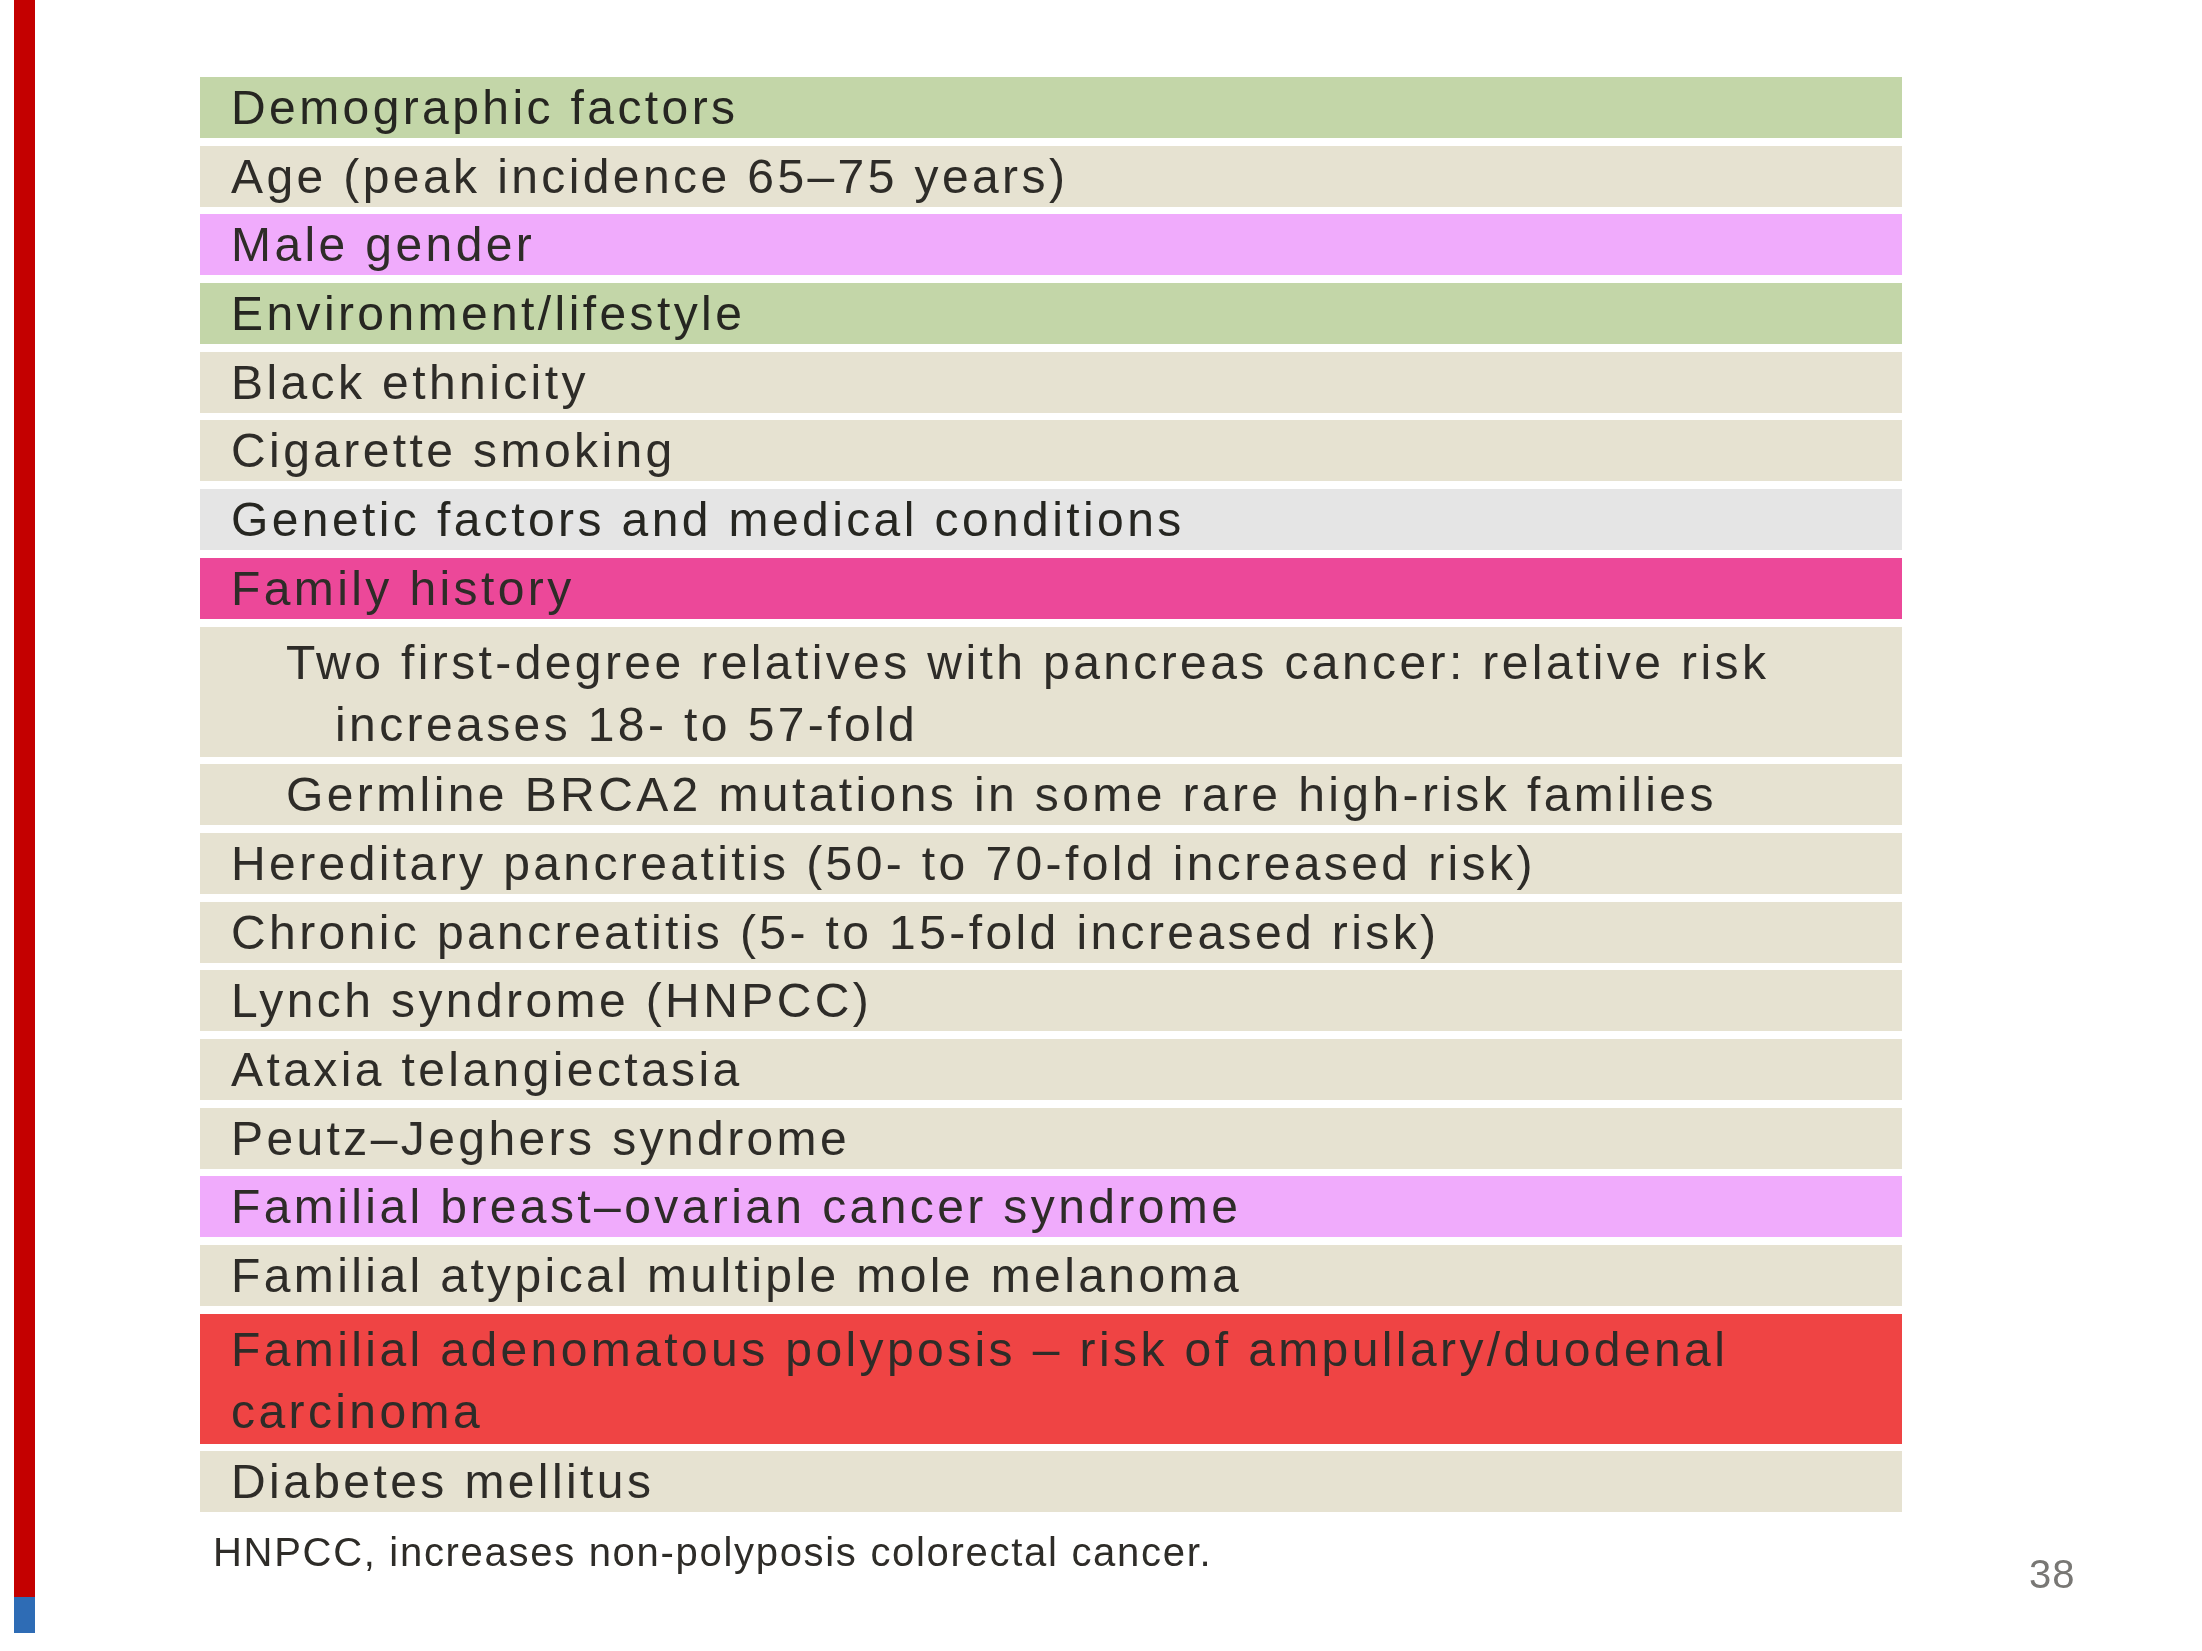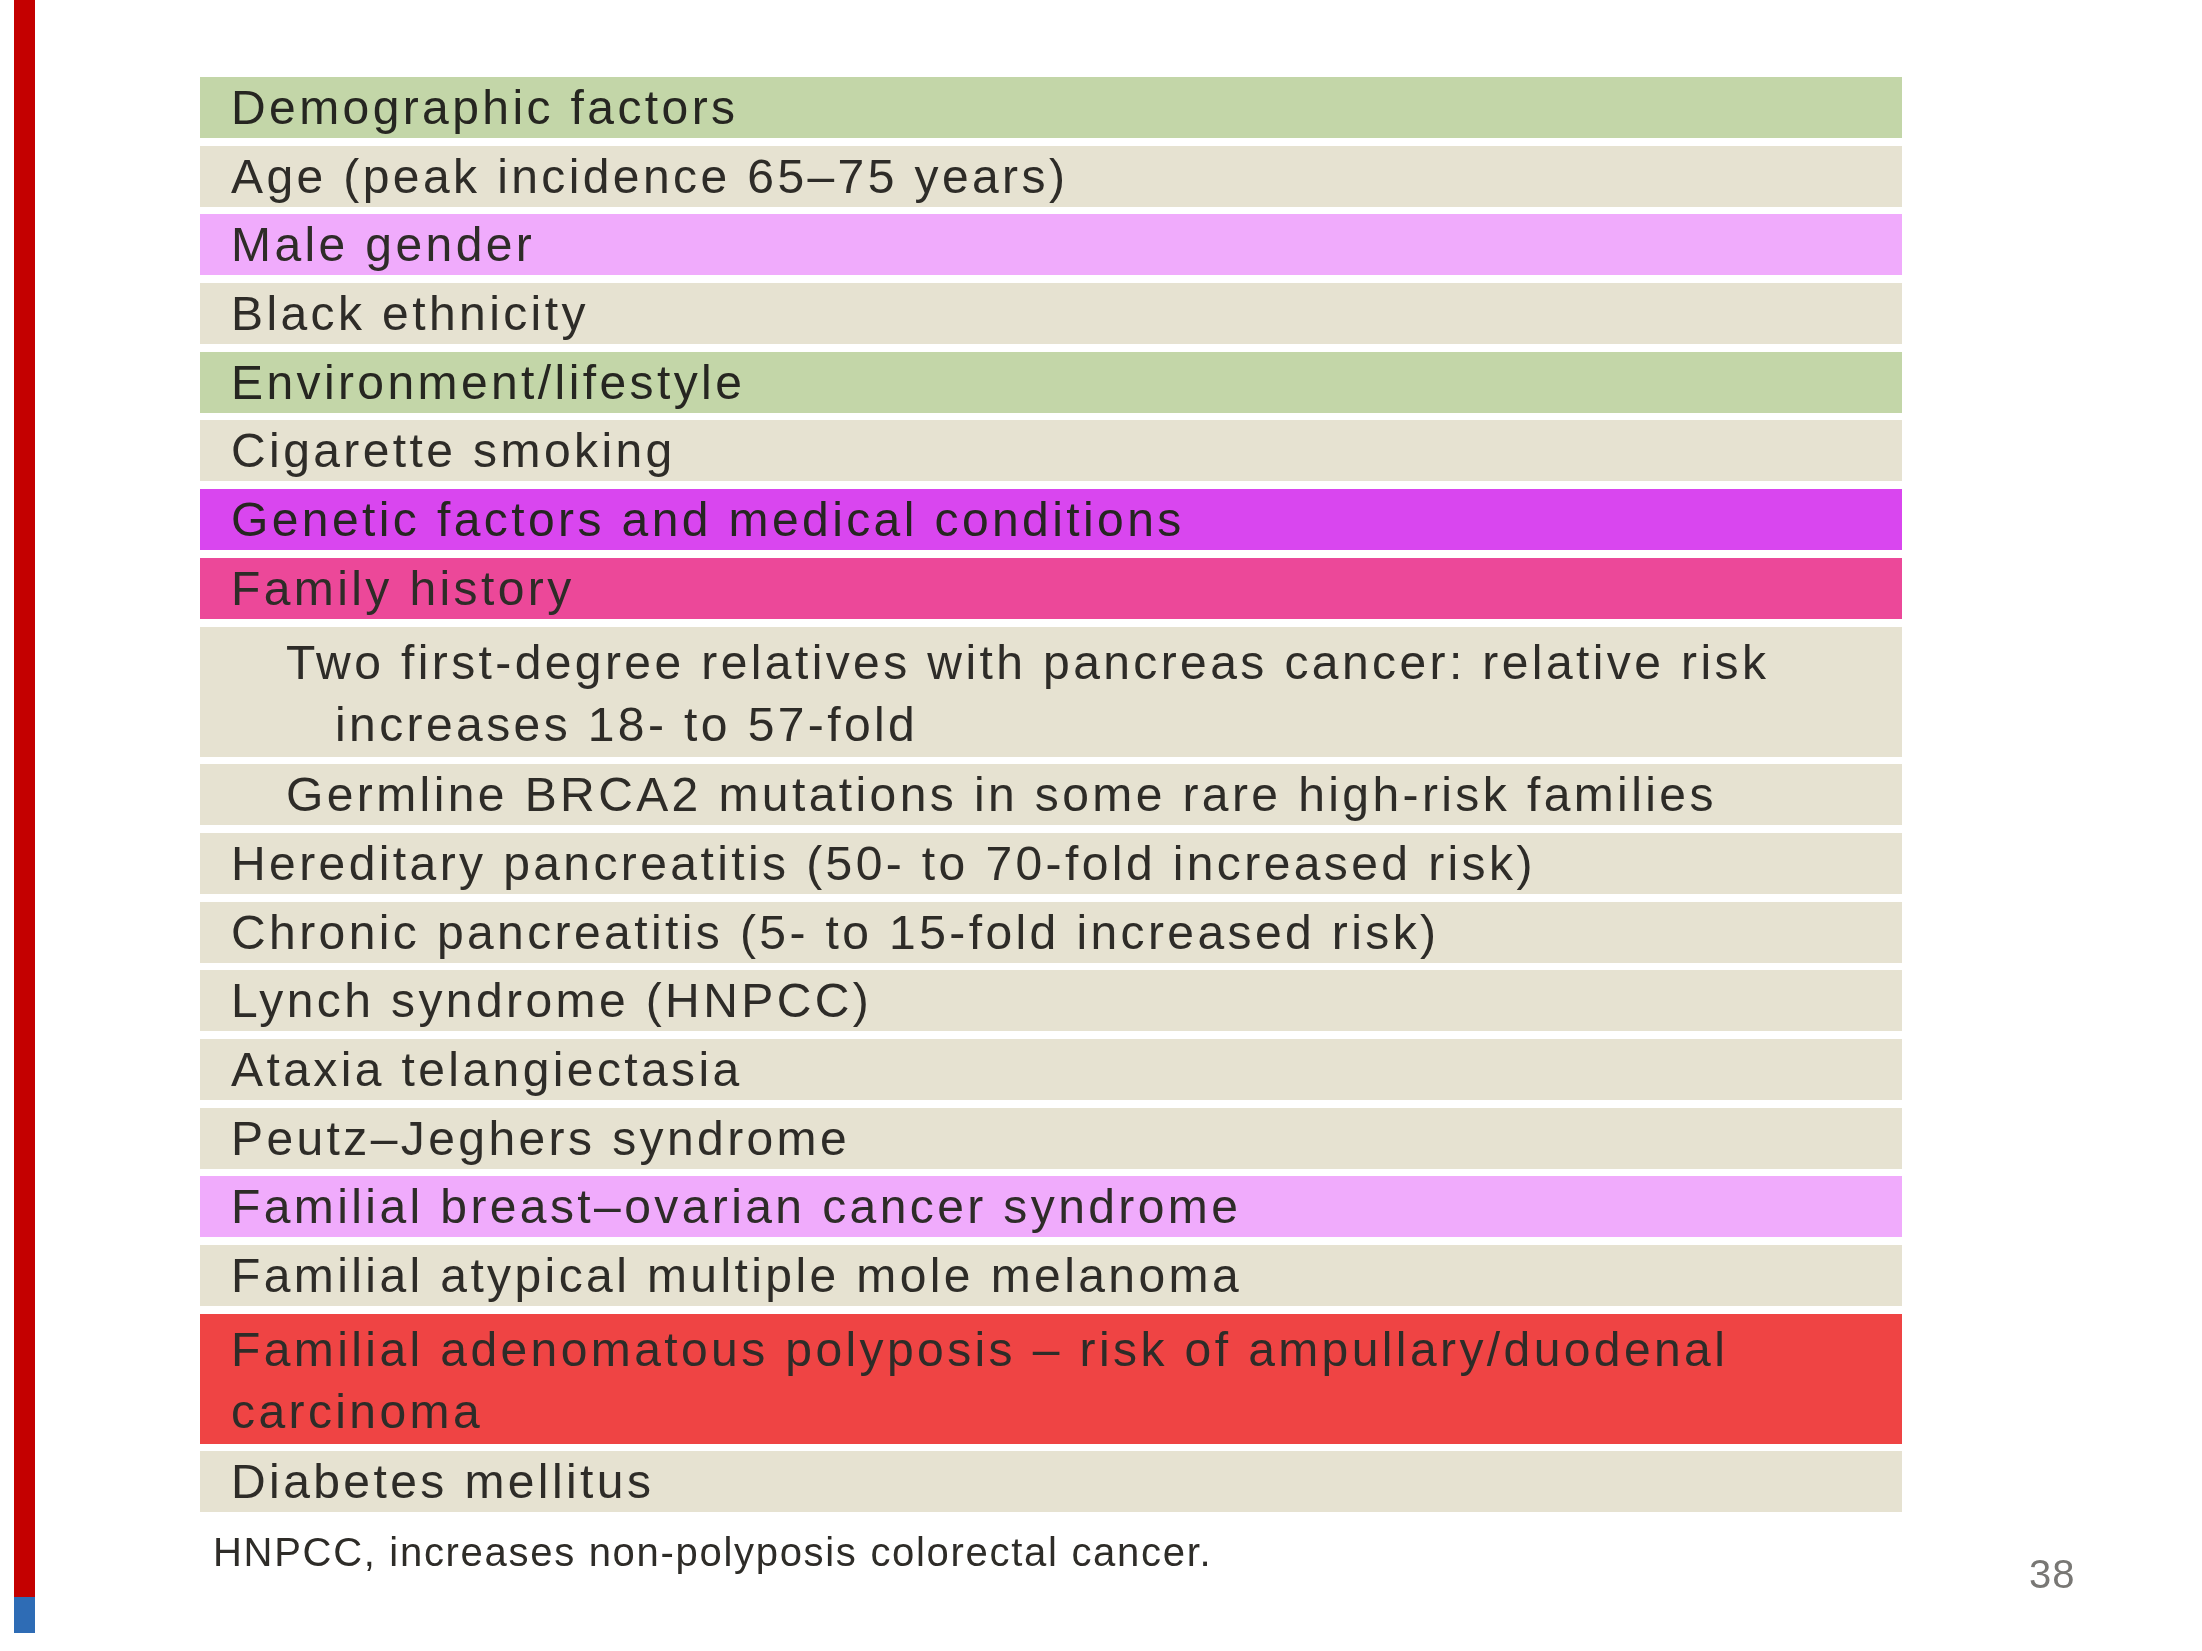--- a/index.html
+++ b/index.html
@@ -47,30 +47,30 @@
 <div class="risk-table">
   <div class="row header" style="background: rgb(195, 214, 168);">
       <span>Demographic factors</span>
     </div>
   <div class="row" style="background: rgb(230, 226, 209);">
       <span>Age (peak incidence 65–75 years)</span>
     </div>
   <div class="row" style="background: #f0abfc;">
       <span>Male gender</span>
     </div>
-  <div class="row" style="background: rgb(230, 226, 209);">
-      <span>Black ethnicity</span>
-    </div>
   <div class="row header" style="background: rgb(195, 214, 168);">
       <span>Environment/lifestyle</span>
     </div>
   <div class="row" style="background: rgb(230, 226, 209);">
+      <span>Black ethnicity</span>
+    </div>
+  <div class="row" style="background: rgb(230, 226, 209);">
       <span>Cigarette smoking</span>
     </div>
-  <div class="row header" style="background: #d946ef;">
+  <div class="row header" style="background: #e5e5e5;">
       <span>Genetic factors and medical conditions</span>
     </div>
   <div class="row" style="background: #ec4899;">
       <span>Family history</span>
     </div>
   <div class="row double" style="background: rgb(230, 226, 209);">
     <span class="hang1">Two first-degree relatives with pancreas cancer: relative risk</span>
     <span class="hang2">increases 18- to 57-fold</span>
   </div>
   <div class="row sub" style="background: rgb(230, 226, 209); text-align: right;">

